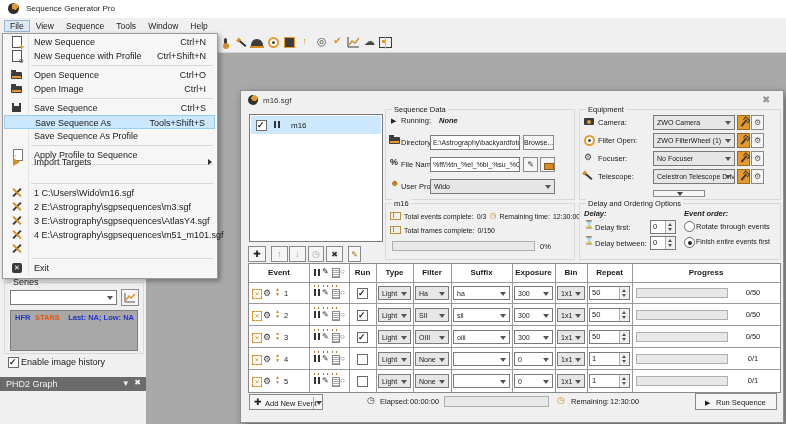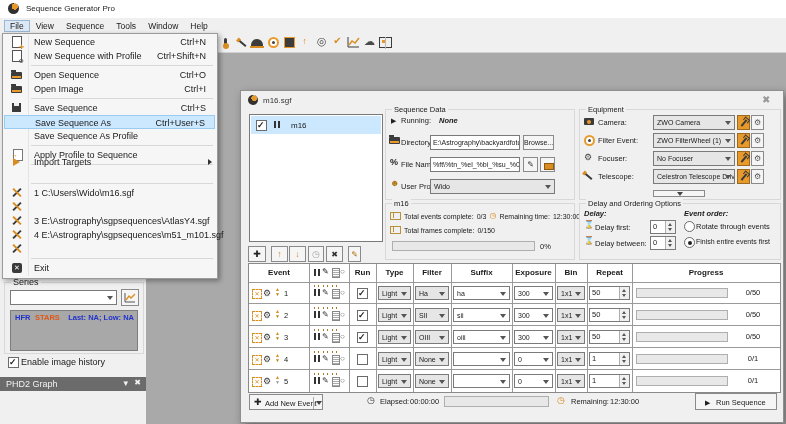--- a/index.html
+++ b/index.html
@@ -225,21 +225,21 @@
     <div class="a msep" style="top:64px"></div>
     <div class="a mi" style="top:67px">
         <span class="ico">
           <span class="a ic-save" style="left:1px;top:1px"></span>
         </span>
         <span class="lbl">Save Sequence</span>
         <span class="sc">Ctrl+S</span>
       </div>
     <div class="a mi hl" style="top:81px">
         <span class="lbl">Save Sequence As</span>
-        <span class="sc">Ctrl+User+S</span>
+        <span class="sc">Tools+Shift+S</span>
       </div>
     <div class="a mi" style="top:95px">
         <span class="lbl">Save Sequence As Profile</span>
       </div>
     <div class="a msep" style="top:111px"></div>
     <div class="a mi" style="top:114px">
         <span class="ico">
           <span class="a ic-apply" style="left:2px;top:0"></span>
         </span>
         <span class="lbl">Apply Profile to Sequence</span>
@@ -256,20 +256,21 @@
     <div class="a mi" style="top:152px">
         <span class="ico">
           <span class="a ic-seq" style="left:0;top:0"></span>
         </span>
         <span class="lbl">1 C:\Users\Wido\m16.sgf</span>
       </div>
     <div class="a mi" style="top:166px">
         <span class="ico">
           <span class="a ic-seq" style="left:0;top:0"></span>
         </span>
+        <span class="lbl">2 E:\Astrography\sgpsequences\m3.sgf</span>
       </div>
     <div class="a mi" style="top:180px">
         <span class="ico">
           <span class="a ic-seq" style="left:0;top:0"></span>
         </span>
         <span class="lbl">3 E:\Astrography\sgpsequences\AtlasY4.sgf</span>
       </div>
     <div class="a mi" style="top:194px">
         <span class="ico">
           <span class="a ic-seq" style="left:0;top:0"></span>
@@ -334,21 +335,21 @@
     <div class="a gbox" style="left:338px;top:18px;width:200px;height:89px">
       <span class="glabel">Equipment</span>
       <span class="a ic-cam" style="left:4px;top:8px"></span>
       <span class="a lab" style="left:18px;top:8px">Camera:</span>
       <div class="a combo gray" style="left:73px;top:5px;width:82px;height:15px">ZWO Camera</div>
       <div class="a obtn" style="left:157px;top:5px;width:13px;height:15px">
           <span class="wr"></span>
         </div>
       <div class="a btn" style="left:171px;top:5px;width:13px;height:15px"><span class="g g-gear" style="font-size:8px;line-height:13px;color:#555"></span></div>
       <span class="a ic-fw" style="left:4px;top:25px"></span>
-      <span class="a lab" style="left:18px;top:26px">Filter Event:</span>
+      <span class="a lab" style="left:18px;top:26px">Filter Open:</span>
       <div class="a combo gray" style="left:73px;top:23px;width:82px;height:15px">ZWO FilterWheel (1)</div>
       <div class="a obtn" style="left:157px;top:23px;width:13px;height:15px">
           <span class="wr"></span>
         </div>
       <div class="a btn" style="left:171px;top:23px;width:13px;height:15px"><span class="g g-gear" style="font-size:8px;line-height:13px;color:#555"></span></div>
       <span class="a g g-gear" style="left:4px;top:43px;font-size:9px;color:#444"></span>
       <span class="a lab" style="left:18px;top:44px">Focuser:</span>
       <div class="a combo gray" style="left:73px;top:41px;width:82px;height:15px">No Focuser</div>
       <div class="a obtn" style="left:157px;top:41px;width:13px;height:15px">
           <span class="wr"></span>

